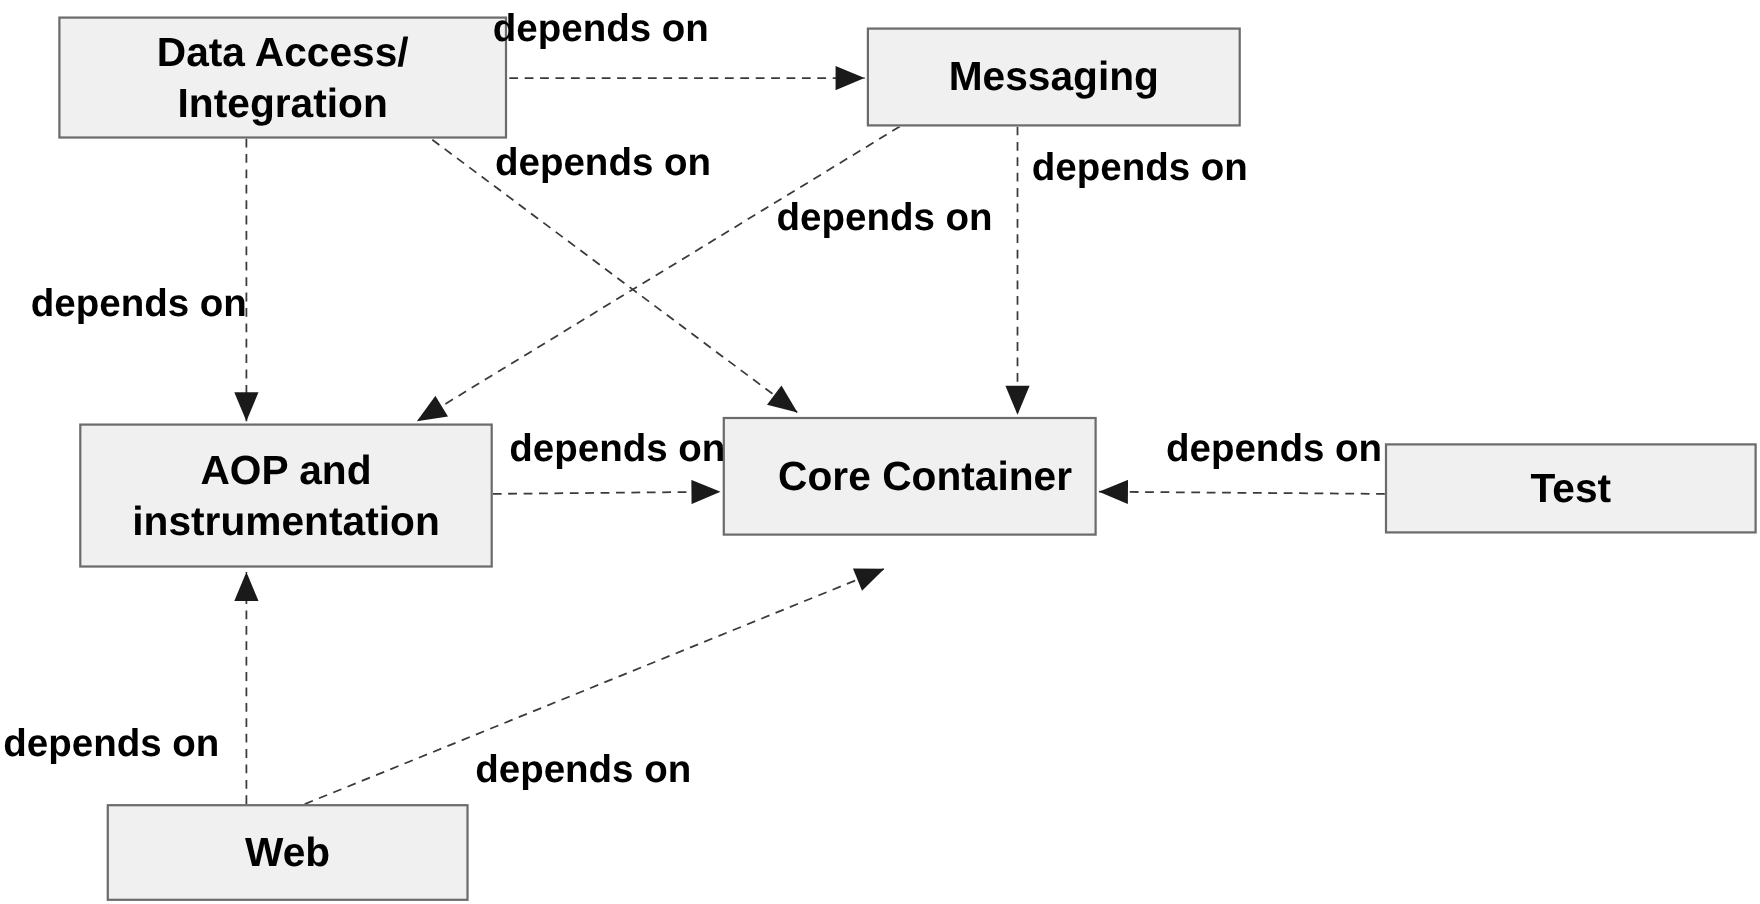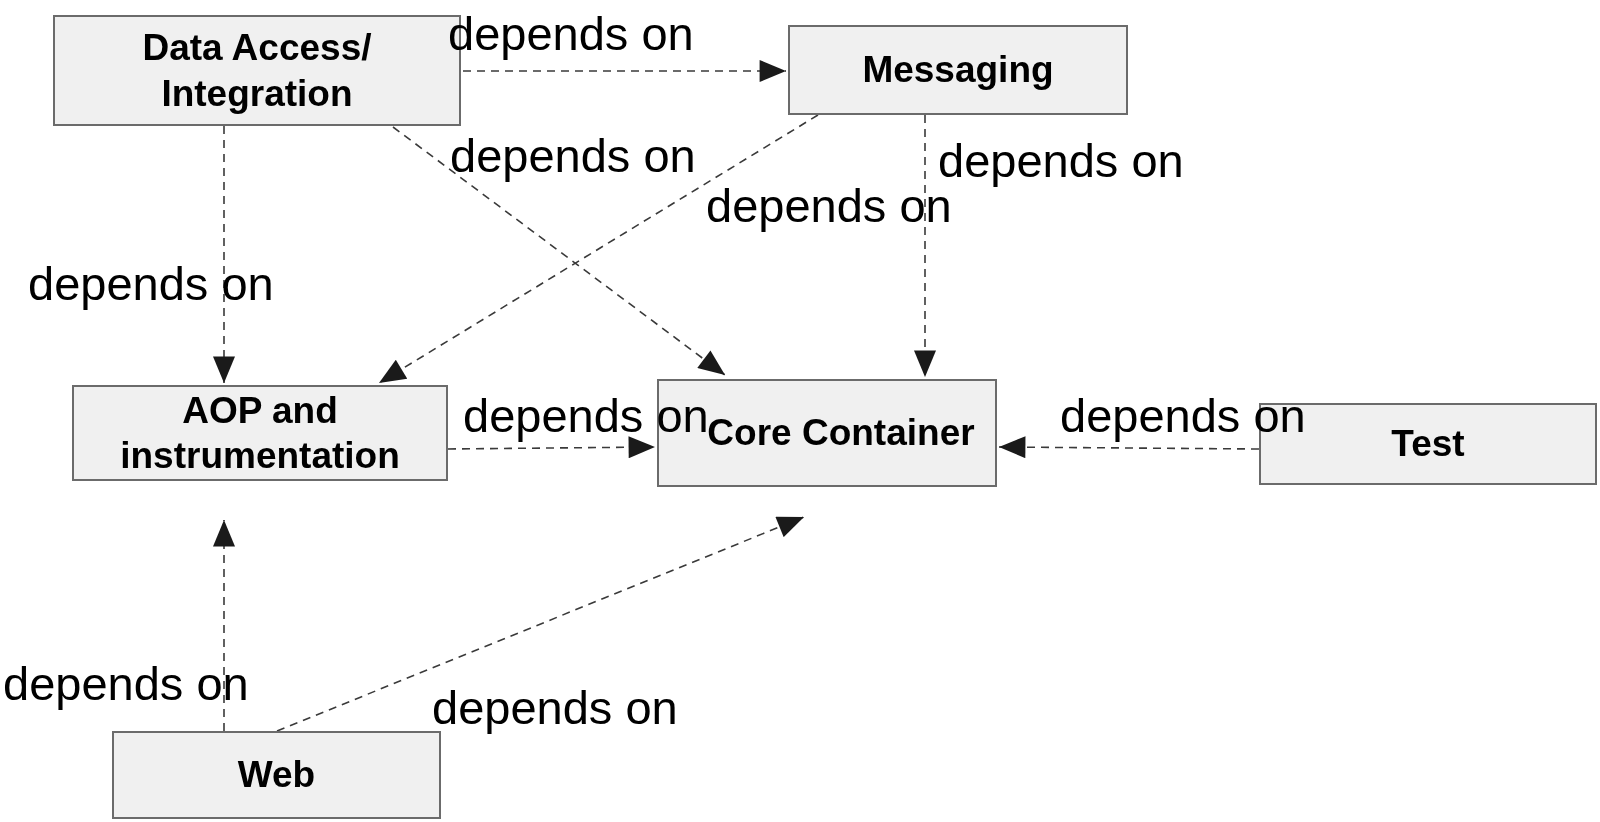--- a/index.html
+++ b/index.html
@@ -20,22 +20,22 @@
     display:flex;align-items:center;justify-content:center;
     text-align:center;
     font-weight:bold;
     font-size:37px;
     line-height:1.22;
     color:var(--text,#000000);
     white-space:pre-line;
   }
   .edge-label{
     position:absolute;
-    font-size:47px;
-    font-weight:normal;
+    font-size:35px;
+    font-weight:bold;
     color:var(--text,#000000);
     white-space:nowrap;
   }
 </style>
 </head>
 <body>
 
 <div class="canvas">
 
   <svg class="edges-layer" width="1600" height="822" viewBox="0 0 1600 822" xmlns="http://www.w3.org/2000/svg">
@@ -53,28 +53,28 @@
     <line class="edge" x1="1259" y1="449" x2="999" y2="447" marker-end="url(#arrow)"></line>
     <line class="edge" x1="224" y1="731" x2="224" y2="520" marker-end="url(#arrow)"></line>
     <line class="edge" x1="277" y1="731" x2="804" y2="517" marker-end="url(#arrow)"></line>
   </svg>
 
   <div class="node" style="left:53px;  top:15px;  width:408px; height:111px;">Data Access/
 Integration</div>
 
   <div class="node" style="left:788px; top:25px;  width:340px; height:90px;">Messaging</div>
 
-  <div class="node" style="left:72px;  top:385px; width:376px; height:96px;">AOP and
+  <div class="node" style="left:72px;  top:385px; width:376px; height:131px;">AOP and
 instrumentation</div>
 
   <div class="node" style="left:657px; top:379px; width:340px; height:108px;padding-left:28px;">Core Container</div>
 
   <div class="node" style="left:1259px;top:403px; width:338px; height:82px;">Test</div>
 
-  <div class="node" style="left:112px; top:731px; width:329px; height:88px;">Web</div>
+  <div class="node" style="left:97px; top:731px; width:329px; height:88px;">Web</div>
 
   <div class="edge-label" style="left:448px; top:6px;">depends on</div>
 
   <div class="edge-label" style="left:28px; top:256px;">depends on</div>
 
   <div class="edge-label" style="left:450px; top:128px;">depends on</div>
 
   <div class="edge-label" style="left:706px; top:178px;">depends on</div>
 
   <div class="edge-label" style="left:938px; top:133px;">depends on</div>

